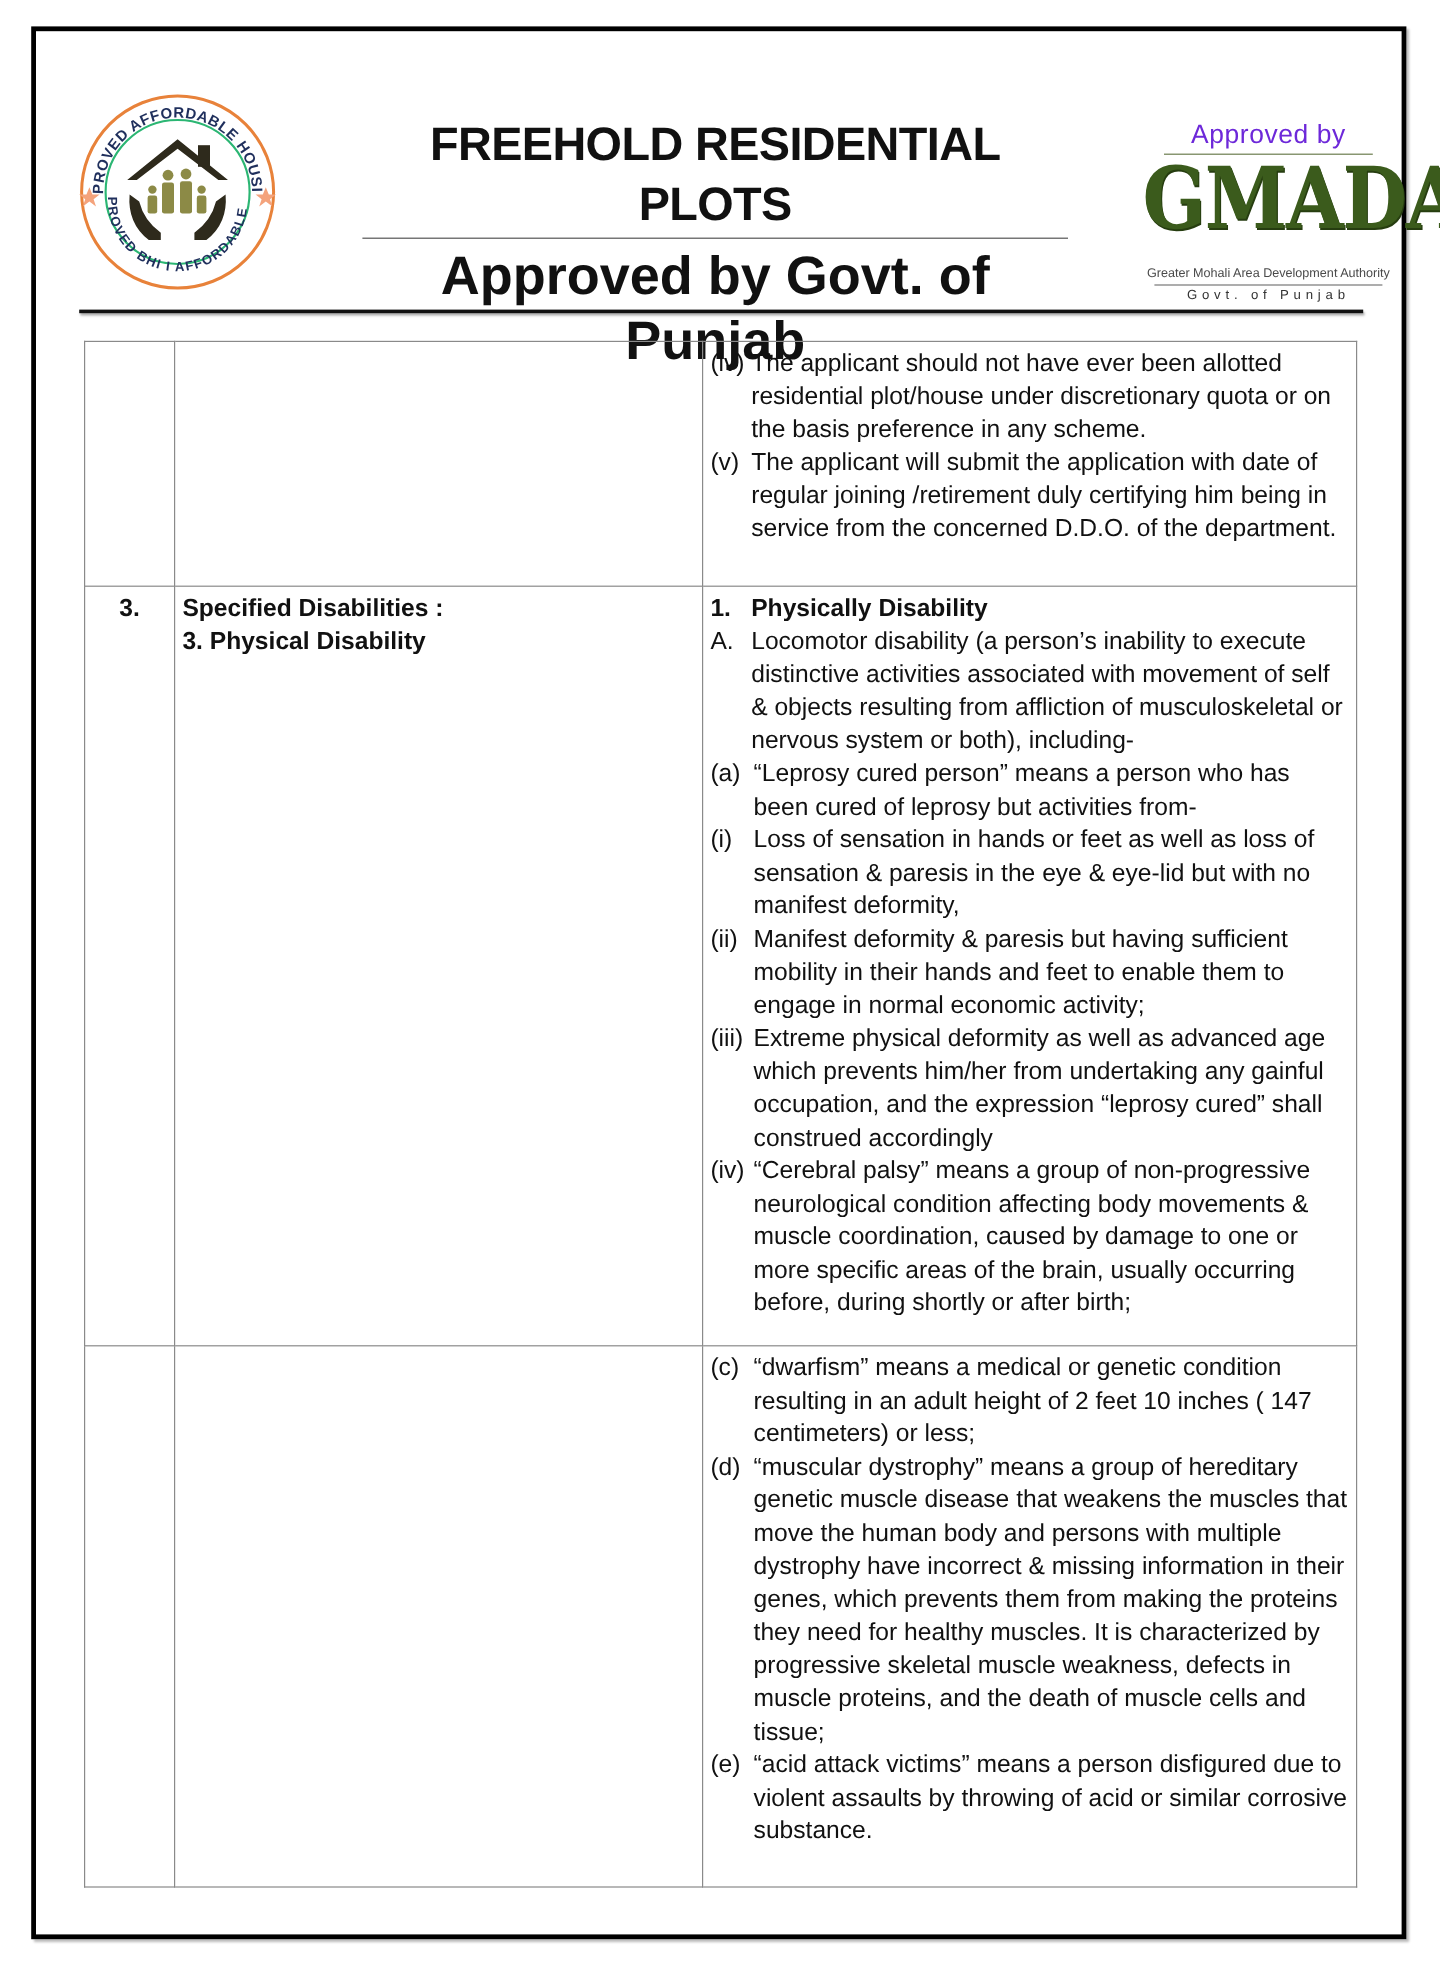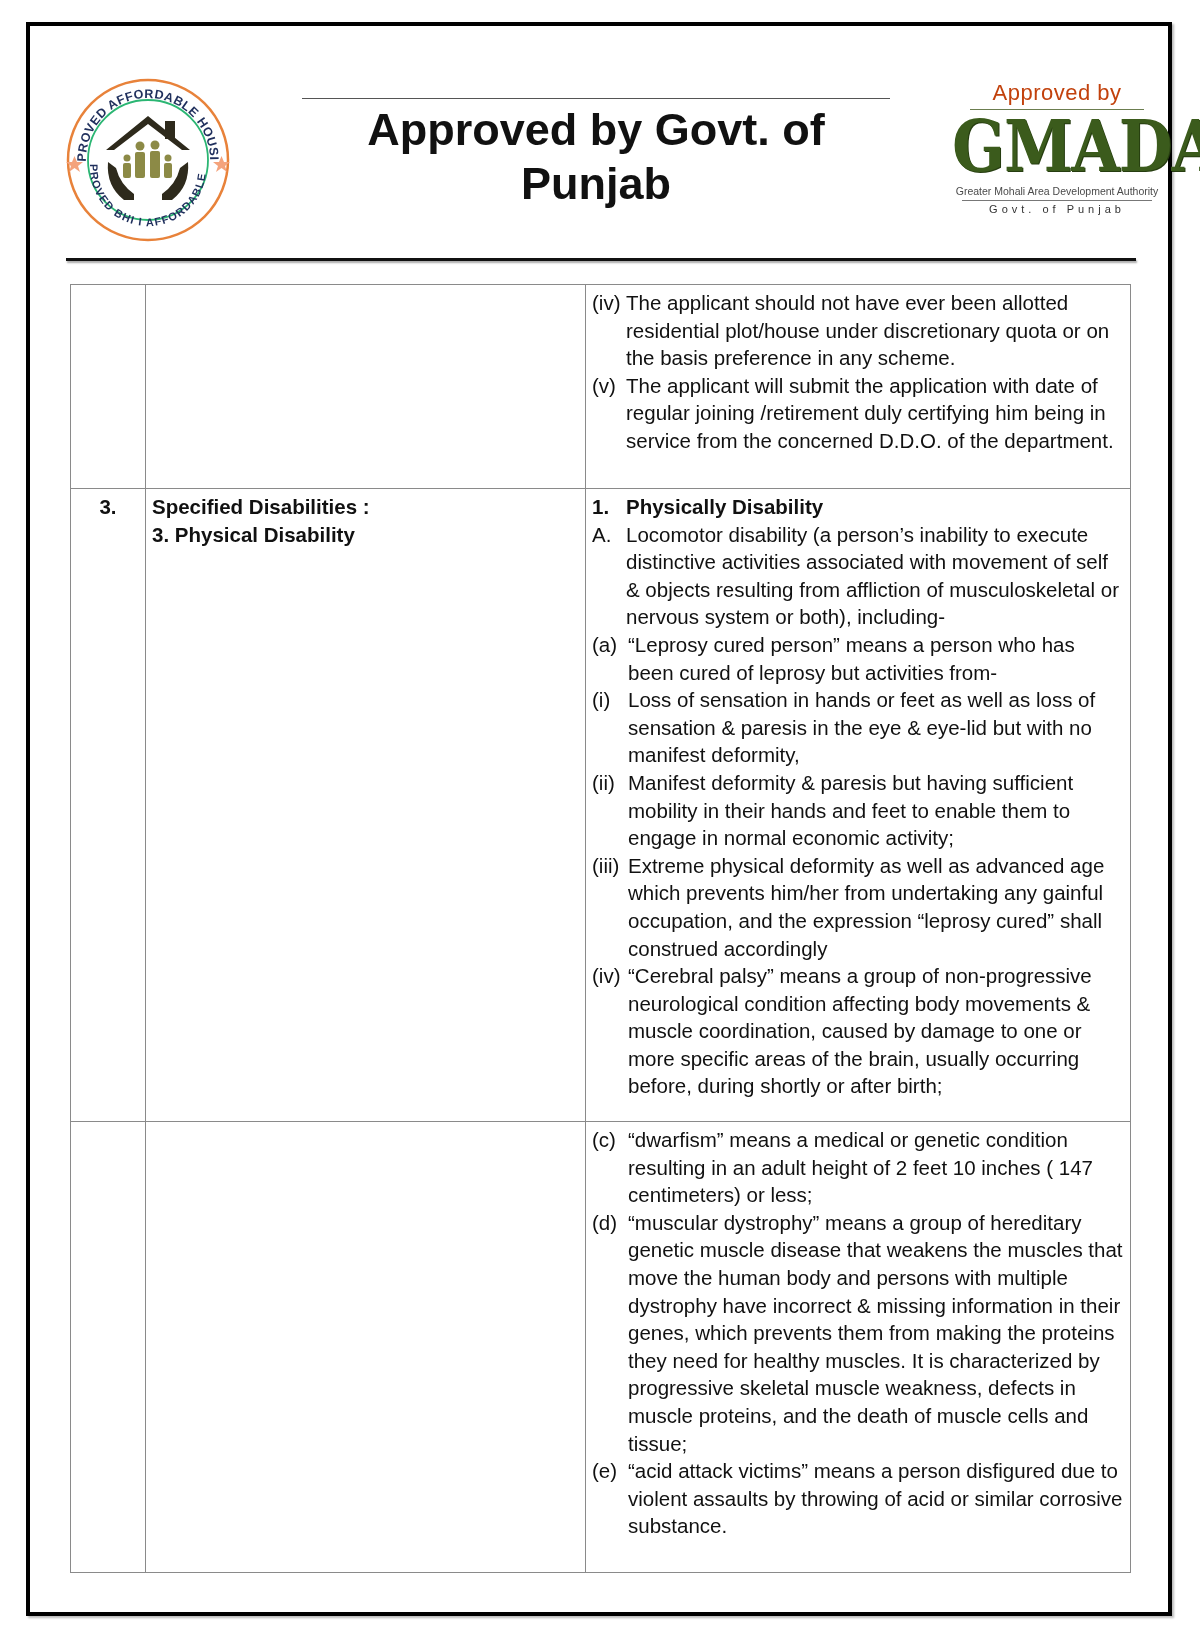--- a/index.html
+++ b/index.html
@@ -3,26 +3,26 @@
 <meta charset="utf-8">
 <style>
   html, body { margin: 0; padding: 0; background: #ffffff; }
   body { width: 1200px; height: 1636px; position: relative; overflow: hidden;
          font-family: "Liberation Sans", sans-serif; color: #111; }
   .frame { position: absolute; left: 26px; top: 22px; width: 1146px; height: 1594px;
            border: 4px solid #000; box-sizing: border-box; background: #fff;
            box-shadow: 2px 2px 2px #bbb; }
   .logo-left { position: absolute; left: 64px; top: 76px; width: 168px; height: 168px; }
   .logo-right { position: absolute; left: 952px; top: 80px; width: 210px; height: 145px; text-align: center; }
-  .gmada-approved { font-size: 22px; color: #c2410c; letter-spacing: 0.5px; line-height: 26px; }
+  .gmada-approved { font-size: 22px; color: #6d28d9; letter-spacing: 0.5px; line-height: 26px; margin-top: 19px; }
   .gmada-line { height: 1px; background: #6b7d4f; margin: 3px 18px 2px 18px; }
   .gmada-word { font-family: "DejaVu Serif", serif; font-weight: bold; font-size: 62px; color: #3b5b1c;
                 line-height: 70px; letter-spacing: -1px; transform: scaleY(1.15); transform-origin: center;
                 text-shadow: 1px 1px 0 #263d10; }
-  .gmada-full { font-size: 10.5px; color: #4a4a4a; line-height: 14px; margin-top: 2px; text-align: center; }
+  .gmada-full { font-size: 10.5px; color: #4a4a4a; line-height: 14px; margin-top: 20px; text-align: center; }
   .gmada-line2 { height: 1px; background: #777; margin: 2px 10px 2px 10px; }
   .gmada-govt { font-size: 11px; font-weight: normal; letter-spacing: 4px; color: #333; }
   .title-block { position: absolute; left: 296px; top: 96px; width: 600px; text-align: center; }
   .title-1 { font-size: 39px; font-weight: bold; line-height: 50px; color: #111; letter-spacing: -0.5px; }
   .title-rule { height: 1px; background: #555; margin: 2px 6px 4px 6px; }
   .title-2 { font-size: 45px; font-weight: bold; line-height: 54px; color: #111; }
   .header-rule { position: absolute; left: 66px; top: 258px; width: 1070px; height: 3px; background: #111;
                  box-shadow: 1px 2px 2px #aaa; }
   table.doc { position: absolute; left: 70px; top: 284px; width: 1060px; border-collapse: collapse;
               table-layout: fixed; border-radius: 20px; }
@@ -77,20 +77,21 @@
     </g>
 
     <g fill="#2e2a1c">
       <path d="M 44 86 Q 42 110 60 124 L 70 124 L 70 118 Q 56 108 52 92 Z"></path>
       <path d="M 124 86 Q 126 110 108 124 L 98 124 L 98 118 Q 112 108 116 92 Z"></path>
     </g>
   </svg>
 </div>
 
 <div class="title-block">
+  <div class="title-1">FREEHOLD RESIDENTIAL PLOTS</div>
   <div class="title-rule"></div>
   <div class="title-2">Approved by Govt. of Punjab</div>
 </div>
 
 <div class="logo-right">
   <div class="gmada-approved">Approved by</div>
   <div class="gmada-line"></div>
   <div class="gmada-word">GMADA</div>
   <div class="gmada-full">Greater Mohali Area Development Authority</div>
   <div class="gmada-line2"></div>

